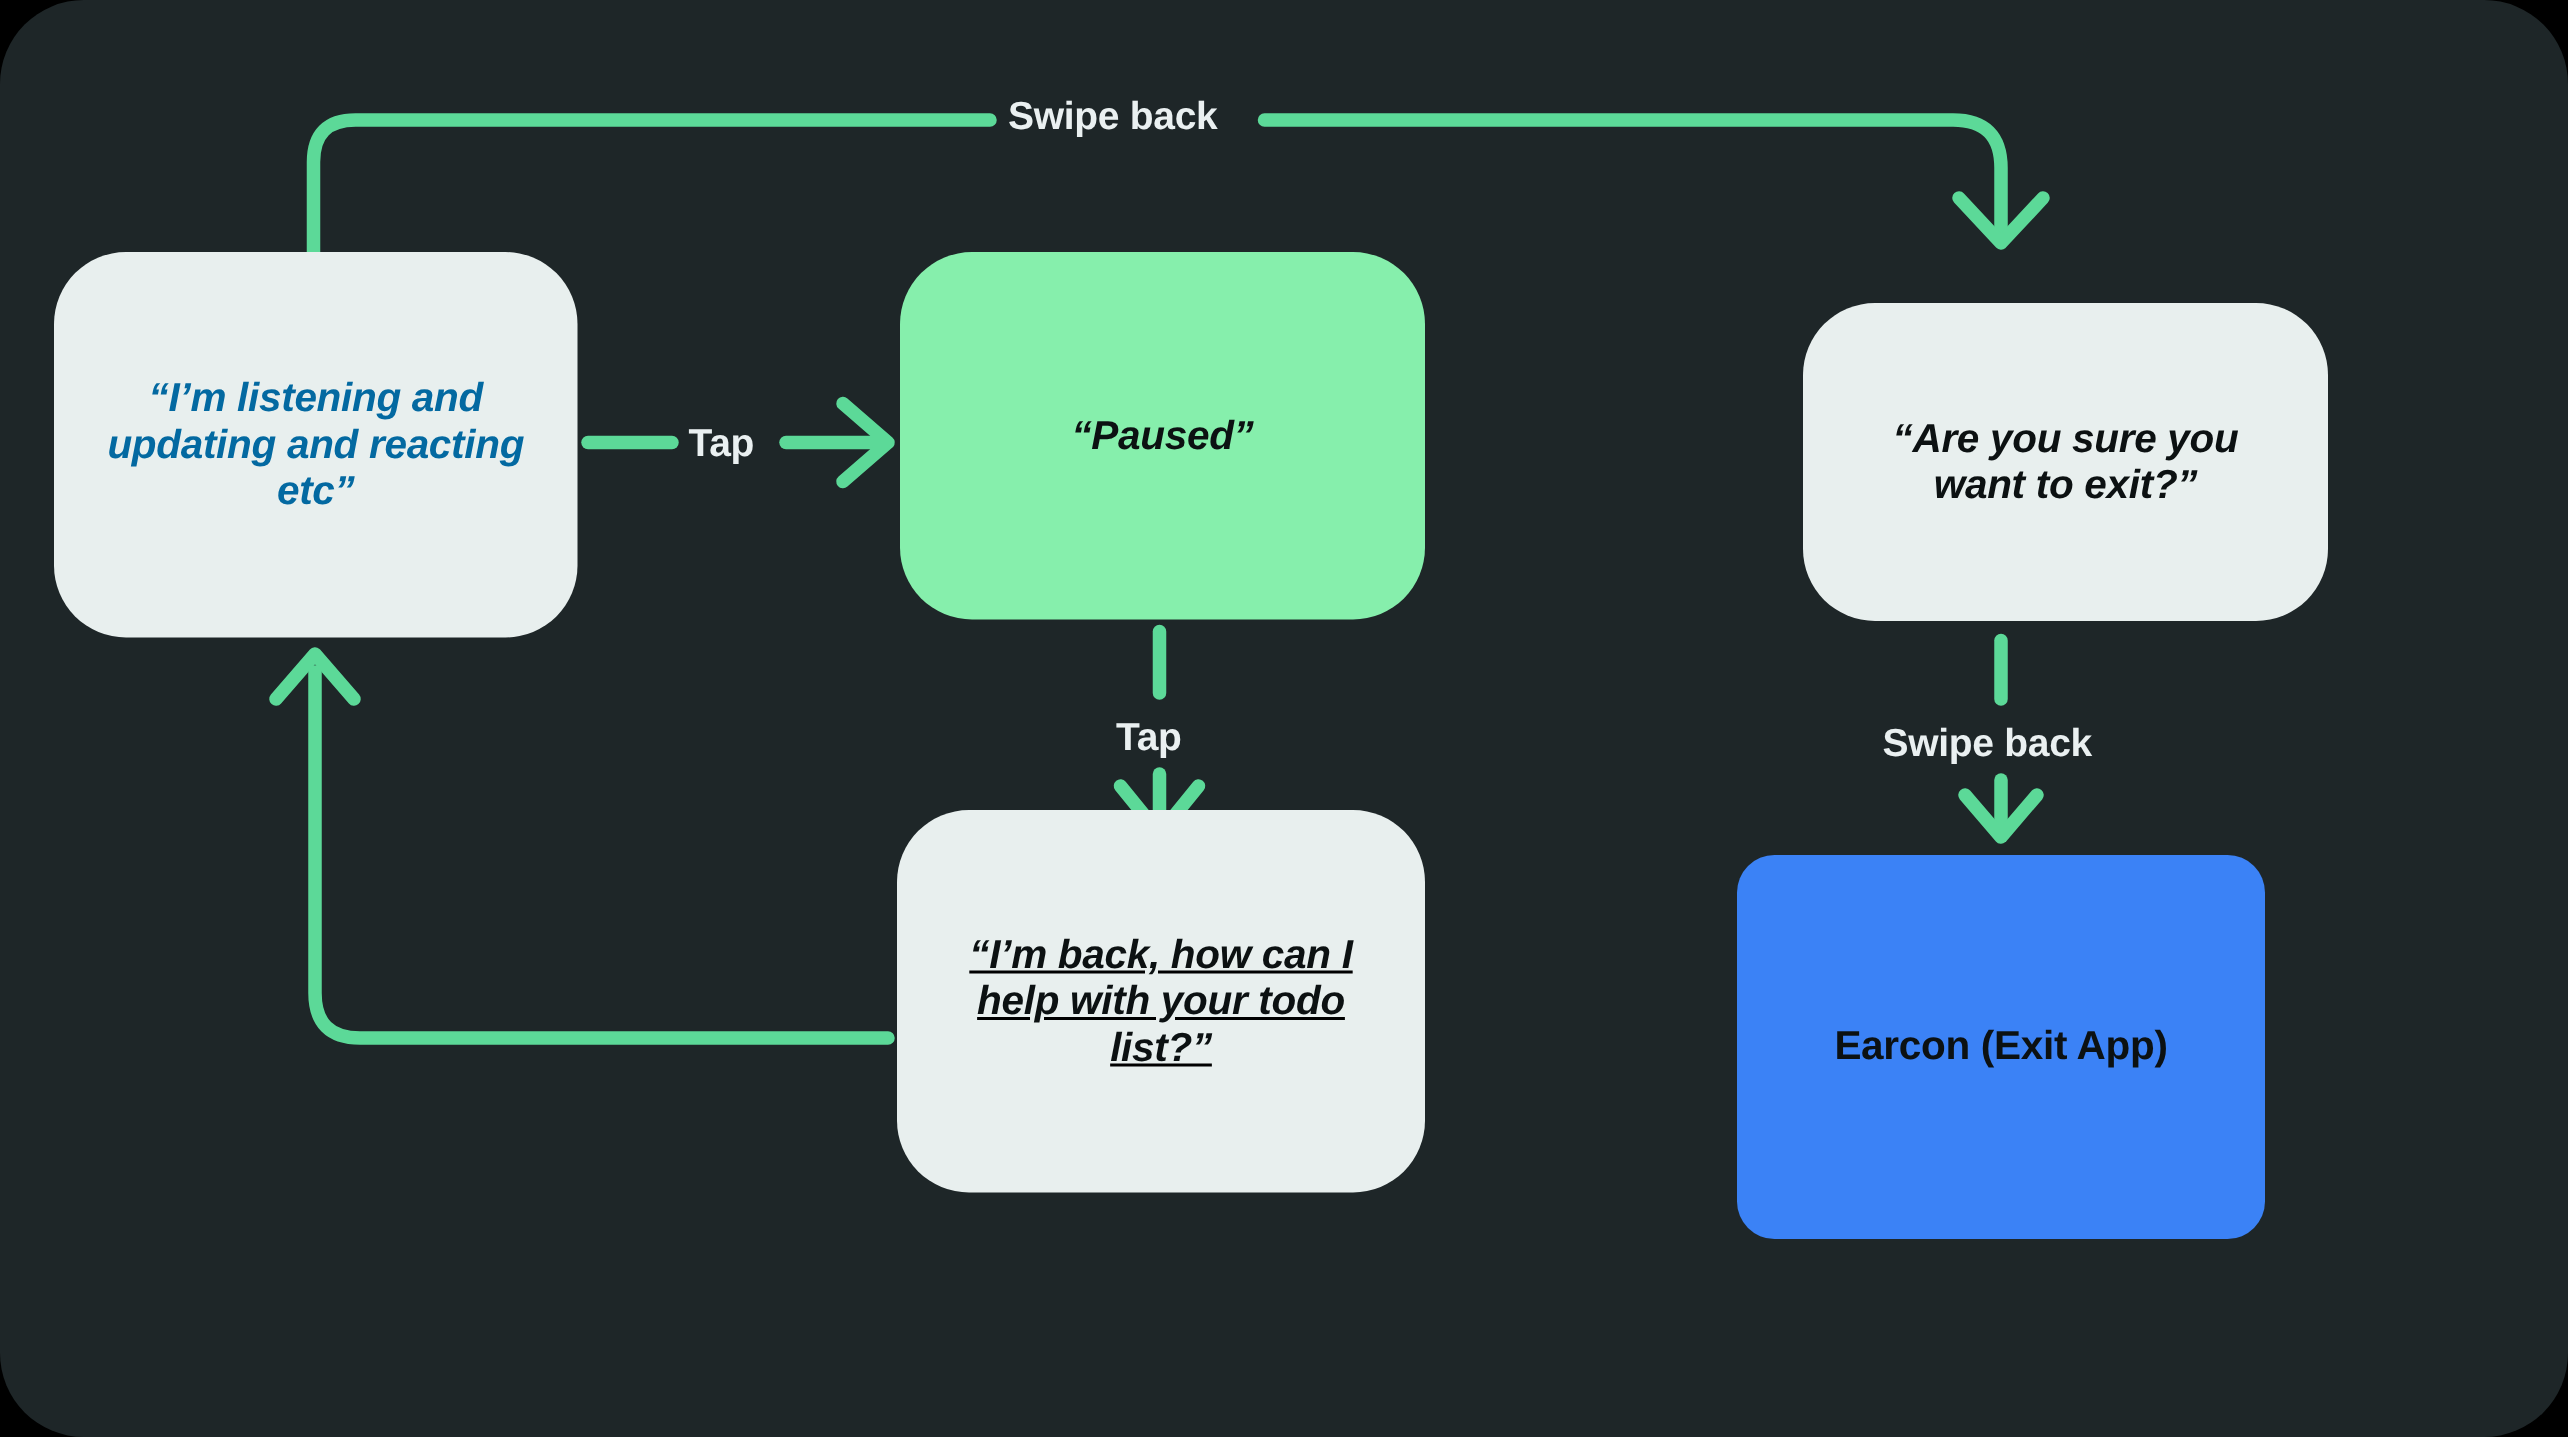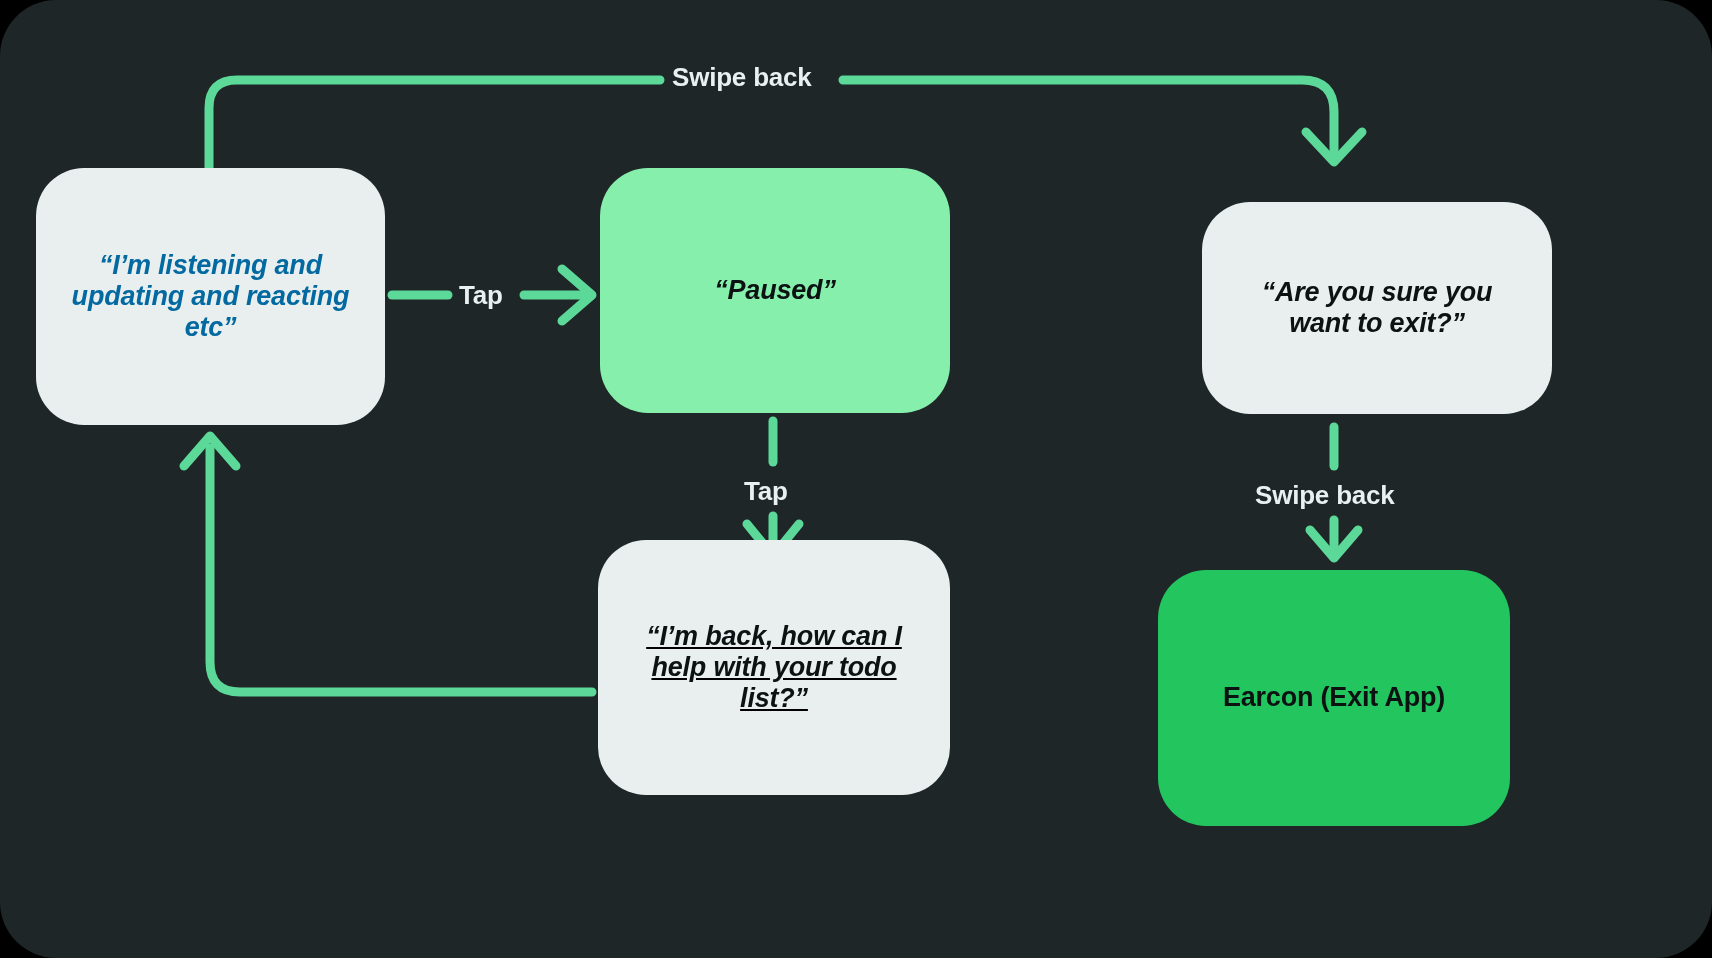--- a/index.html
+++ b/index.html
@@ -119,21 +119,21 @@
   </div>
 
   <div class="node" id="node-confirm" style="background: rgb(232, 239, 238);">
     <span class="node-label" style="color: rgb(12, 17, 18);">“Are you sure you want to exit?”</span>
   </div>
 
   <div class="node" id="node-back" style="background: rgb(232, 239, 238);">
     <span class="node-label" style="color: rgb(12, 17, 18);">“I’m back, how can I help with your todo list?”</span>
   </div>
 
-  <div class="node" id="node-earcon" style="background: #22c55e;">
+  <div class="node" id="node-earcon" style="background: #3b82f6; border-radius: 25px;">
     <span class="node-label upright" style="color: rgb(12, 17, 18);">Earcon (Exit App)</span>
   </div>
 
   <div class="edge-label" id="label-swipe-back-top" style="color: rgb(234, 240, 241);">Swipe back</div>
 
   <div class="edge-label" id="label-tap-h" style="color: rgb(234, 240, 241);">Tap</div>
 
   <div class="edge-label" id="label-tap-v" style="color: rgb(234, 240, 241);">Tap</div>
 
   <div class="edge-label" id="label-swipe-back-v" style="color: rgb(234, 240, 241);">Swipe back</div>

